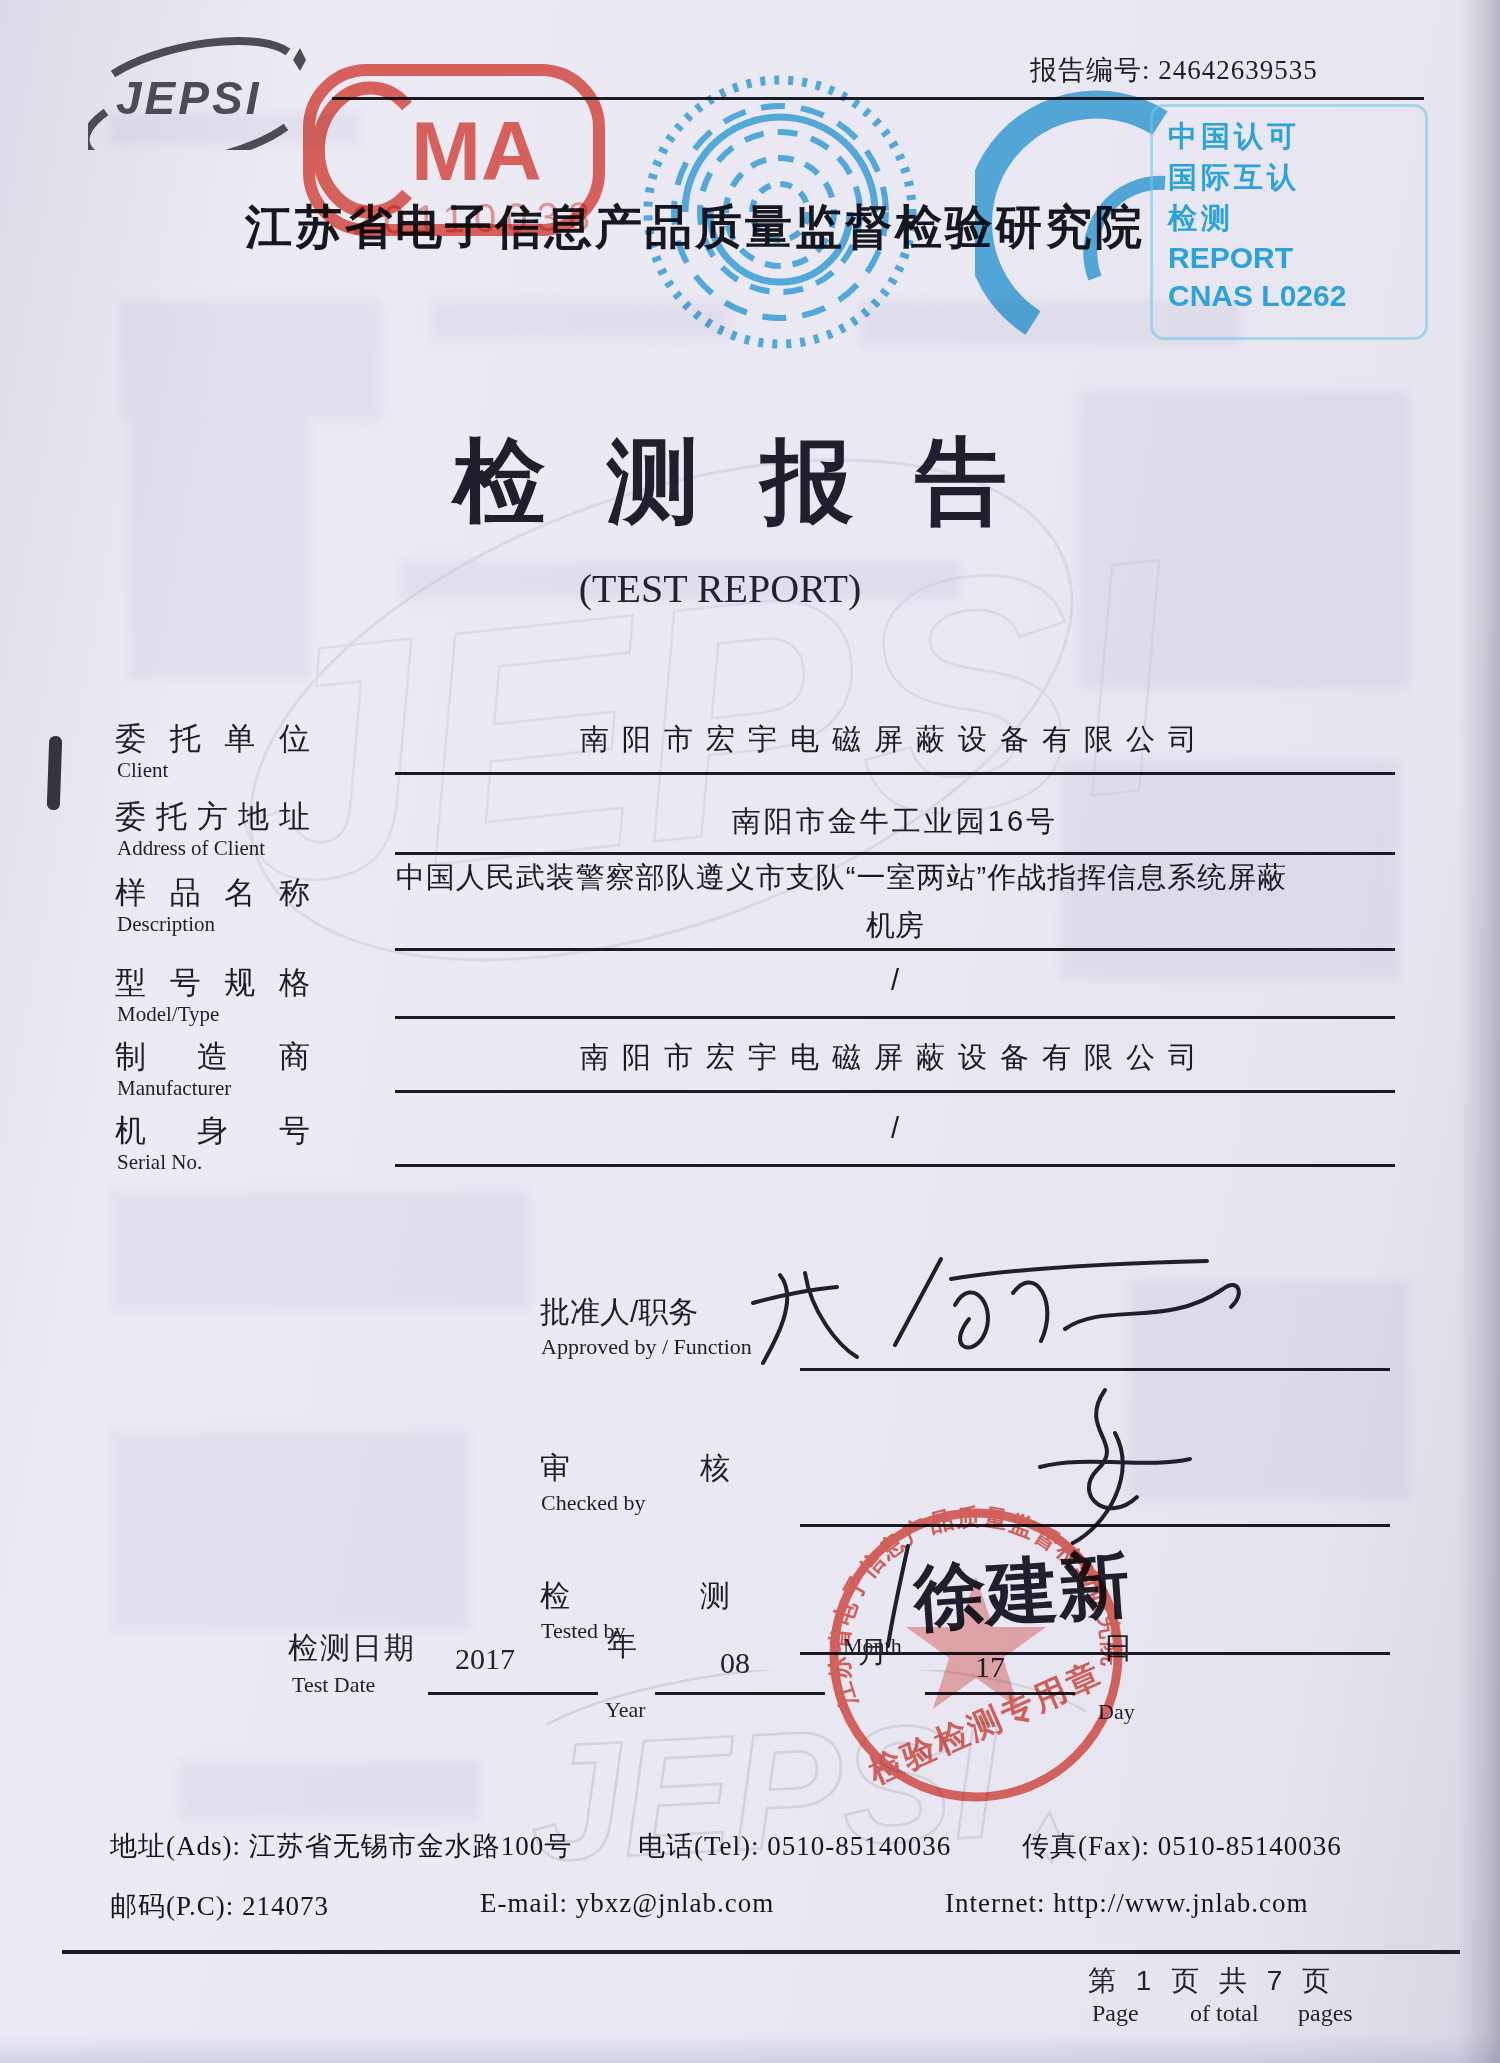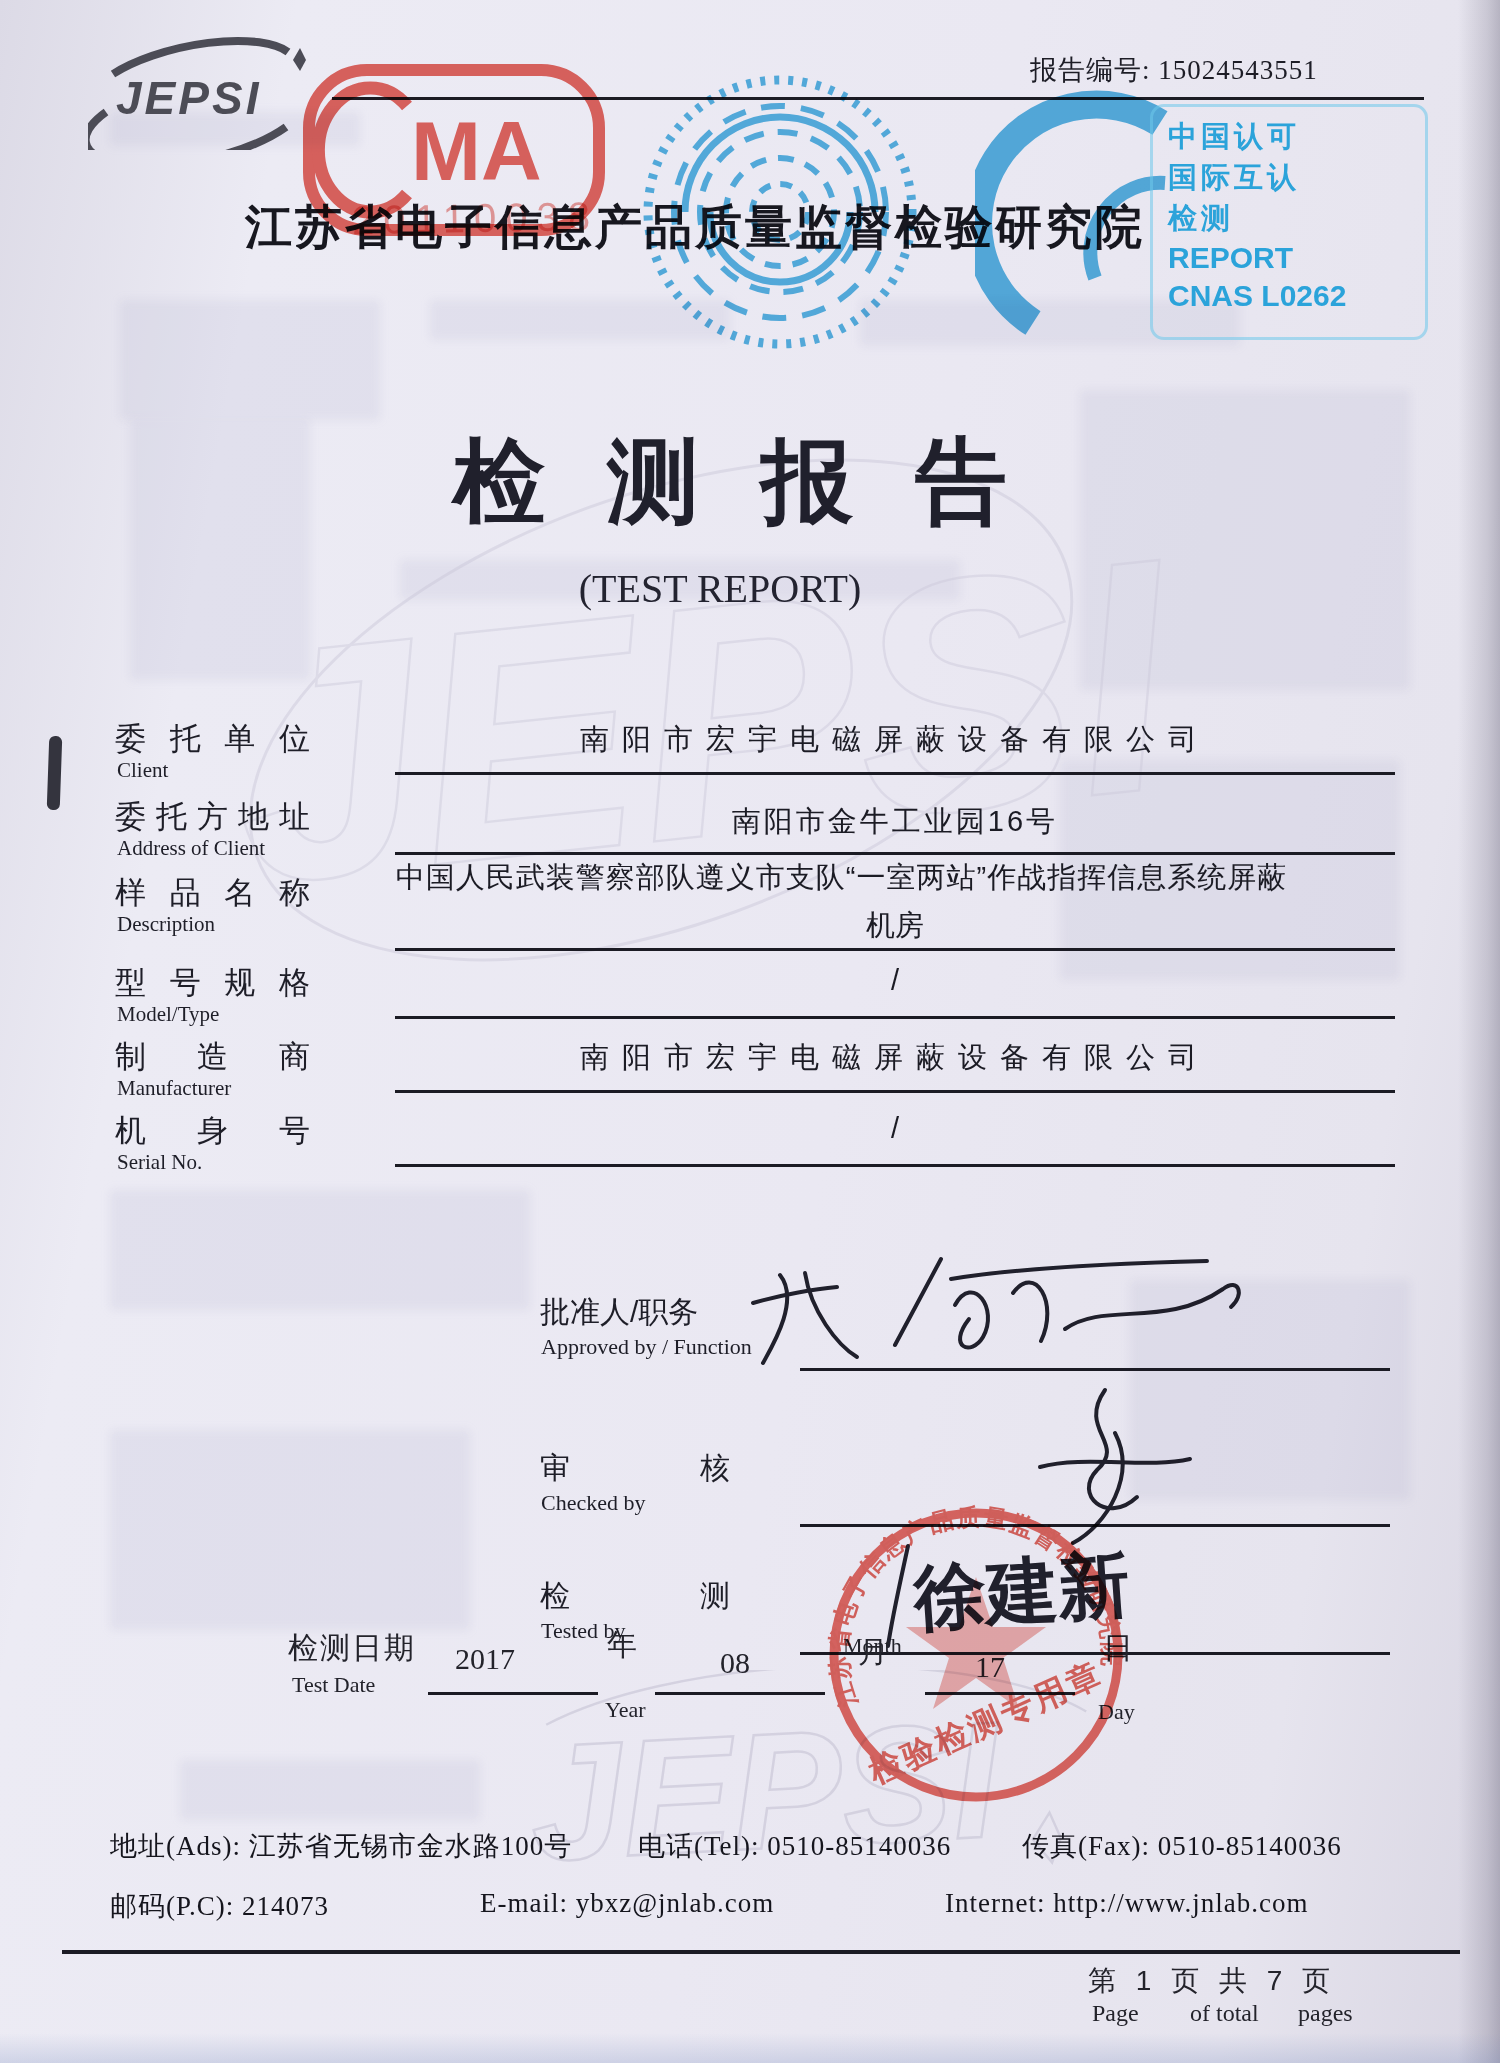--- a/index.html
+++ b/index.html
@@ -94,21 +94,21 @@
     <g stroke="#4c4c56" fill="none">
       <path d="M25,42 A105,38 -12 0 1 200,20" stroke-width="8"></path>
       <path d="M18,80 A105,38 -12 0 0 198,95" stroke-width="8"></path>
       <path d="M205,28 l7,-12 6,12 -6,11 z" fill="#4c4c56" stroke="none"></path>
     </g>
     <text x="28" y="82" font-size="46" font-weight="bold" font-style="italic" letter-spacing="3" fill="#4c4c56">JEPSI</text>
   </svg>
 
   <div class="abs report-no">
     <span>报告编号:</span>
-    <span>15024543551</span>
+    <span>24642639535</span>
   </div>
   <div class="abs top-rule"></div>
 
   <div class="abs title-cn">江苏省电子信息产品质量监督检验研究院</div>
 
   <svg class="abs stamp" style="left:295px;top:58px;opacity:.82" width="320" height="200" viewBox="0 0 320 200">
     <rect x="14" y="12" width="290" height="160" rx="58" fill="none" stroke="#e2463d" stroke-width="12"></rect>
     <path d="M112,48 A52,62 0 1 0 112,136" fill="none" stroke="#e2463d" stroke-width="13"></path>
     <text x="116" y="122" font-size="84" font-weight="bold" fill="#e2463d">MA</text>
   </svg>

